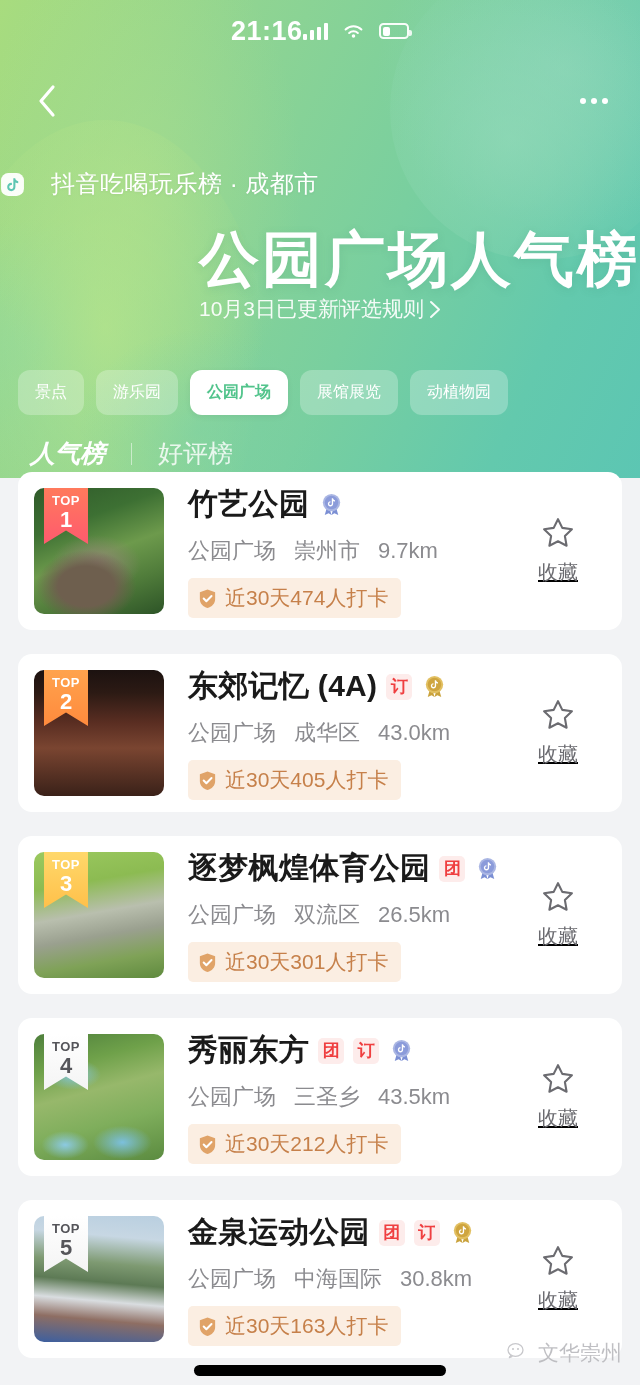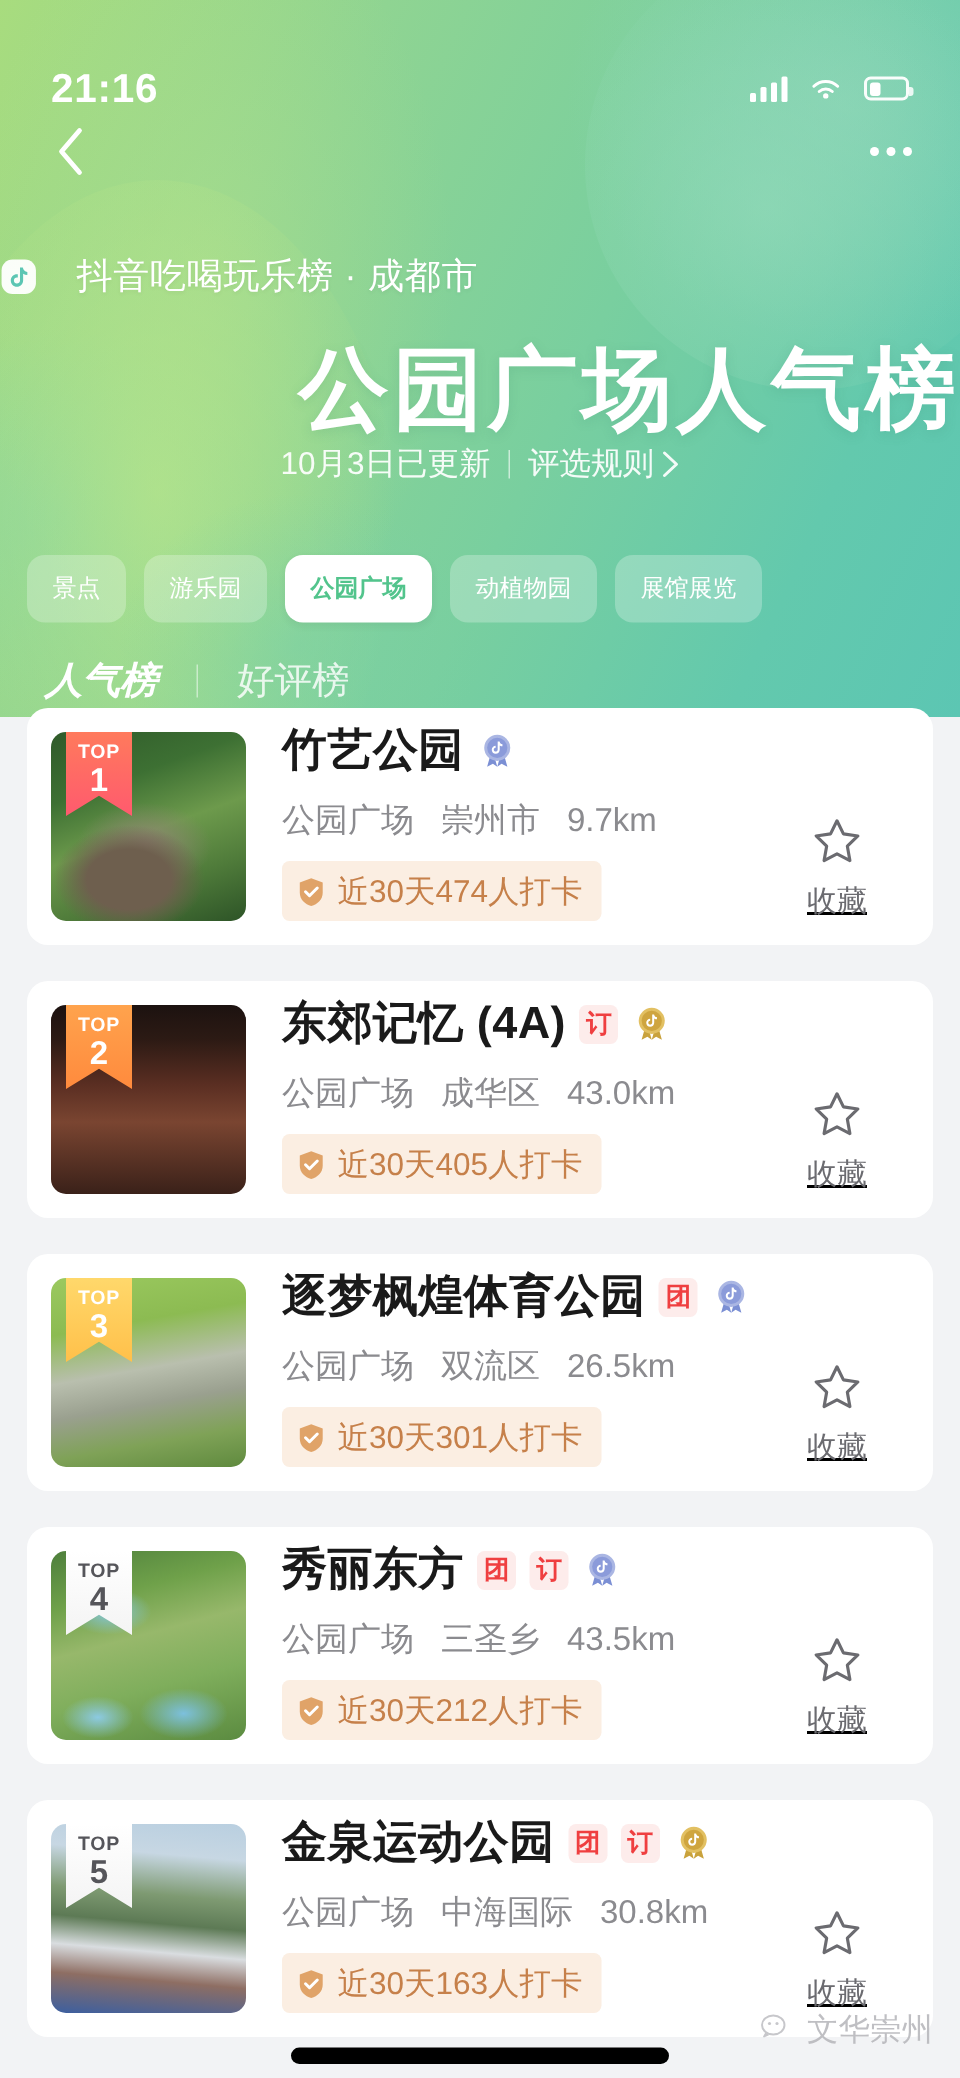--- a/index.html
+++ b/index.html
@@ -31,22 +31,22 @@
   .blob-a { width:330px; height:520px; left:-60px; top:120px;
     background:radial-gradient(ellipse at 50% 40%, rgba(184,229,137,0.75), rgba(184,229,137,0) 68%); }
   .blob-b { width:300px; height:300px; right:-50px; top:-40px;
     background:radial-gradient(circle at 40% 60%, rgba(150,219,186,0.6), rgba(150,219,186,0) 70%); }
   .blob-c { width:240px; height:200px; left:80px; top:330px;
     background:radial-gradient(ellipse at 50% 50%, rgba(121,208,168,0.5), rgba(121,208,168,0) 72%); }
 
   
   .statusbar {
     position:absolute; top:0; left:0; right:0; height:62px;
-    display:flex; align-items:center; justify-content:space-between;
-    padding:0 34px; color:#fff;margin-top:28px;
+    display:flex; align-items:center; justify-content:center;
+    padding:0 34px; color:#fff;
   }
   .status-time { font-size:27px; font-weight:bold; letter-spacing:0.5px; }
   .status-icons { display:flex; align-items:center; gap:14px; }
   .sig { display:flex; align-items:flex-end; gap:2.5px; height:17px; }
   .sig i { display:block; width:4.5px; background:#fff; border-radius:1px; }
   .sig i:nth-child(1){height:6px;} .sig i:nth-child(2){height:9.5px;}
   .sig i:nth-child(3){height:13px;} .sig i:nth-child(4){height:17px;}
   .wifi { width:23px; height:17px; }
   .batt { width:30px; height:16px; border:2px solid rgba(255,255,255,0.95);
     border-radius:4.5px; position:relative; padding:1.5px; }
@@ -82,21 +82,21 @@
 
   .big-title {
     position:absolute; top:220px; left:0; right:0;
     text-align:right; color:#fff;
     font-size:60px; font-weight:bold; letter-spacing:3px;
     text-shadow:0 2px 8px rgba(60,140,110,0.18);
   }
 
   .subline {
     position:absolute; top:295px; left:0; right:0;
-    display:flex; align-items:center; justify-content:center; gap:12px;
+    display:flex; align-items:center; justify-content:center; gap:0;
     color:rgba(255,255,255,0.92); font-size:21px;
   }
   .subline .divider { width:1px; height:19px; background:rgba(255,255,255,0.6); }
   .rules-link { display:flex; align-items:center; gap:5px; }
 
   
   .cattabs {
     position:absolute; top:370px; left:0; right:0;
     display:flex; align-items:center; gap:12px;
     padding:0 18px;
@@ -127,21 +127,21 @@
   .list {
     position:absolute; top:478px; left:0; right:0; bottom:0;
     background:#f2f3f5;
     padding:0 18px;
   }
   .card {
     background:#fff;
     border-radius:14px;
     height:158px;
     margin-bottom:24px;
-    display:flex; align-items:flex-end;
+    display:flex; align-items:center;
     padding:16px;
     position:relative;
   }
   .card:first-child { margin-top:-6px; }
 
   .thumb {
     position:relative;
     width:130px; height:126px;
     border-radius:10px;
     flex:none;
@@ -275,22 +275,22 @@
       <svg width="12" height="19" viewBox="0 0 12 19">
         <path d="M2 2l8 7.5L2 17" stroke="rgba(255,255,255,0.92)" stroke-width="2" fill="none" stroke-linecap="round" stroke-linejoin="round"></path>
       </svg>
     </span>
   </div>
 
   <div class="cattabs">
     <div class="cattab">景点</div>
     <div class="cattab">游乐园</div>
     <div class="cattab active">公园广场</div>
+    <div class="cattab">展馆展览</div>
     <div class="cattab">动植物园</div>
-    <div class="cattab">展馆展览</div>
   </div>
 
   <div class="subtabs">
     <div class="subtab active">人气榜</div>
     <div class="subtab-div"></div>
     <div class="subtab">好评榜</div>
   </div>
 </div>
 
 <div class="list">

